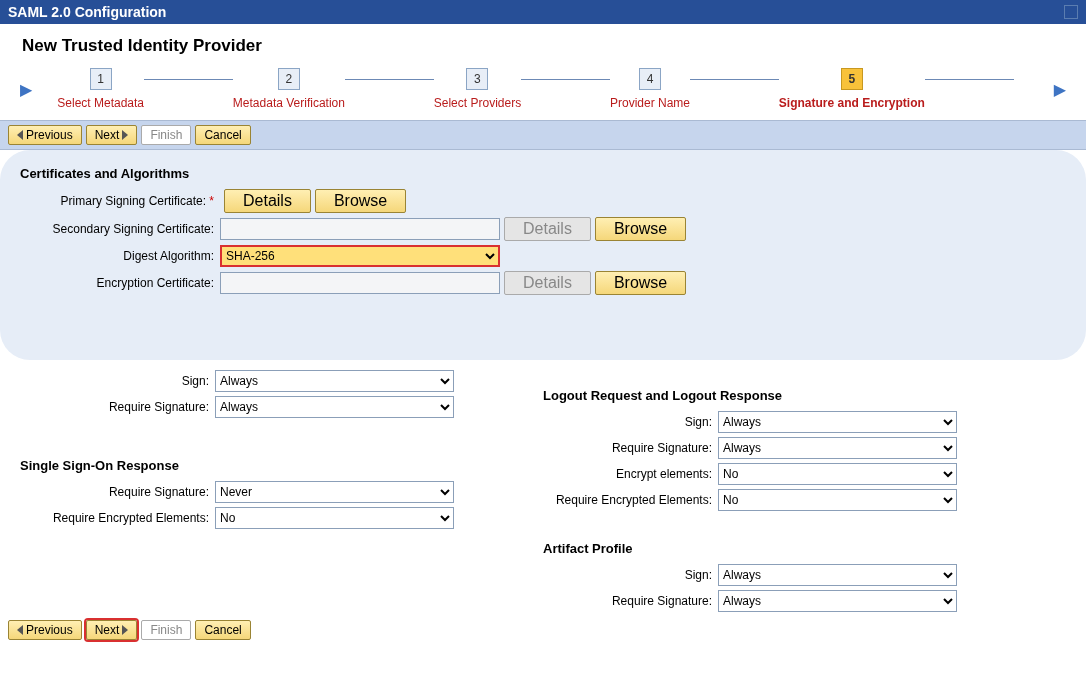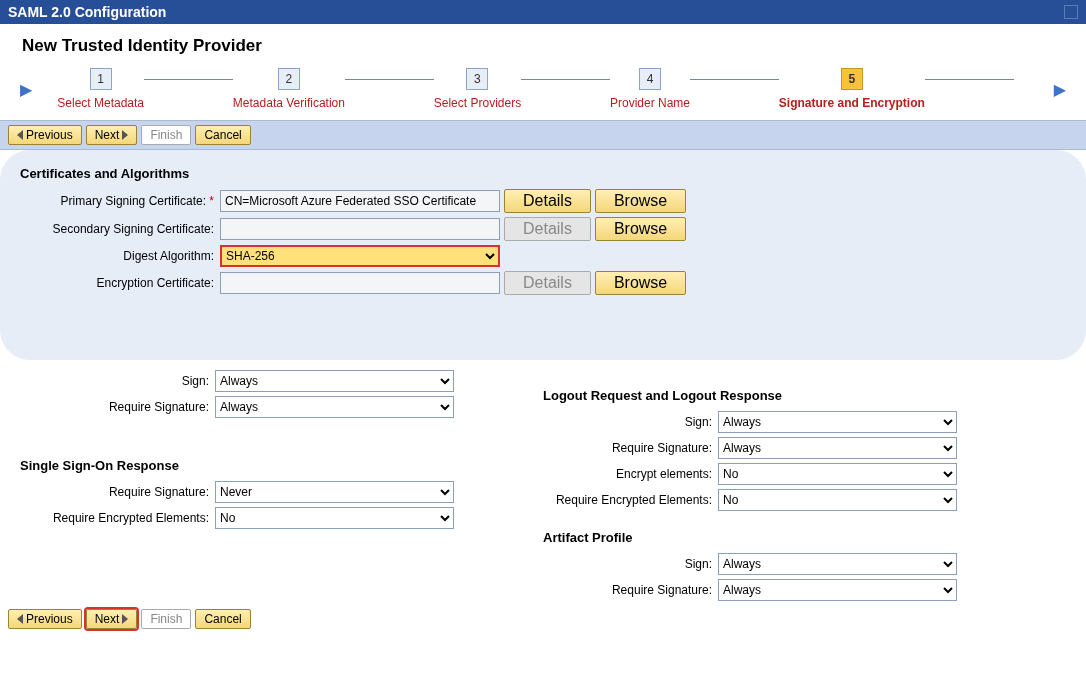--- a/index.html
+++ b/index.html
@@ -94,21 +94,20 @@
     </button>
   <button class="btn">
       <span>Cancel</span>
     </button>
 </div>
 
 <div class="form-area">
   <div class="section-title">Certificates and Algorithms</div>
   <div class="form-row">
     <div class="form-label"><span>Primary Signing Certificate:</span> <span class="req">*</span></div>
-    <input class="text-input" readonly="" value="CN=Microsoft Azure Federated SSO Certificate" style="">
     <button class="small-btn">Details</button>
     <button class="small-btn">Browse</button>
   </div>
   <div class="form-row">
     <div class="form-label">Secondary Signing Certificate:</div>
     <input class="text-input" readonly="" value="" style="">
     <button class="small-btn disabled">Details</button>
     <button class="small-btn">Browse</button>
   </div>
   <div class="form-row">
@@ -158,21 +157,21 @@
     </div>
     <div class="form-row">
       <div class="form-label">Encrypt elements:</div>
       <select class="select-input"><option>No</option></select>
     </div>
     <div class="form-row">
       <div class="form-label">Require Encrypted Elements:</div>
       <select class="select-input"><option>No</option></select>
     </div>
 
-    <div class="section-title" style="margin-top:19px">Artifact Profile</div>
+    <div class="section-title" style="margin-top:30px">Artifact Profile</div>
     <div class="form-row">
       <div class="form-label">Sign:</div>
       <select class="select-input"><option>Always</option></select>
     </div>
     <div class="form-row">
       <div class="form-label">Require Signature:</div>
       <select class="select-input"><option>Always</option></select>
     </div>
   </div>
 </div>

